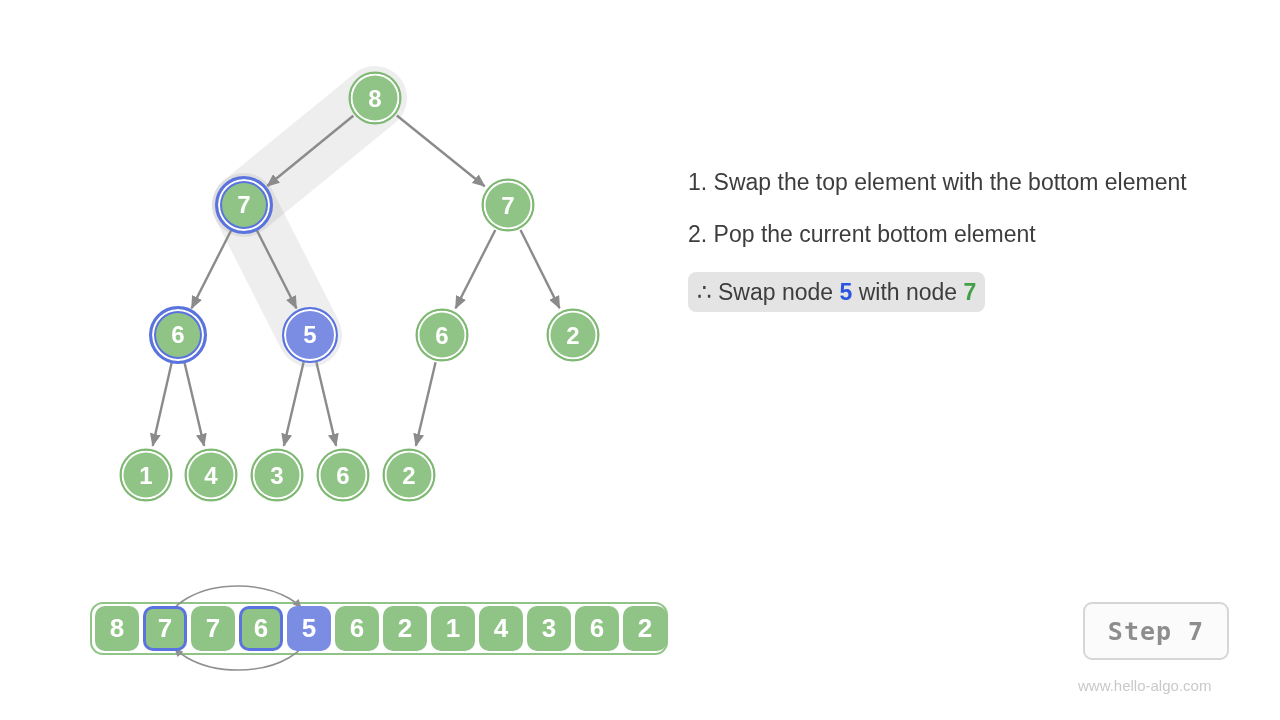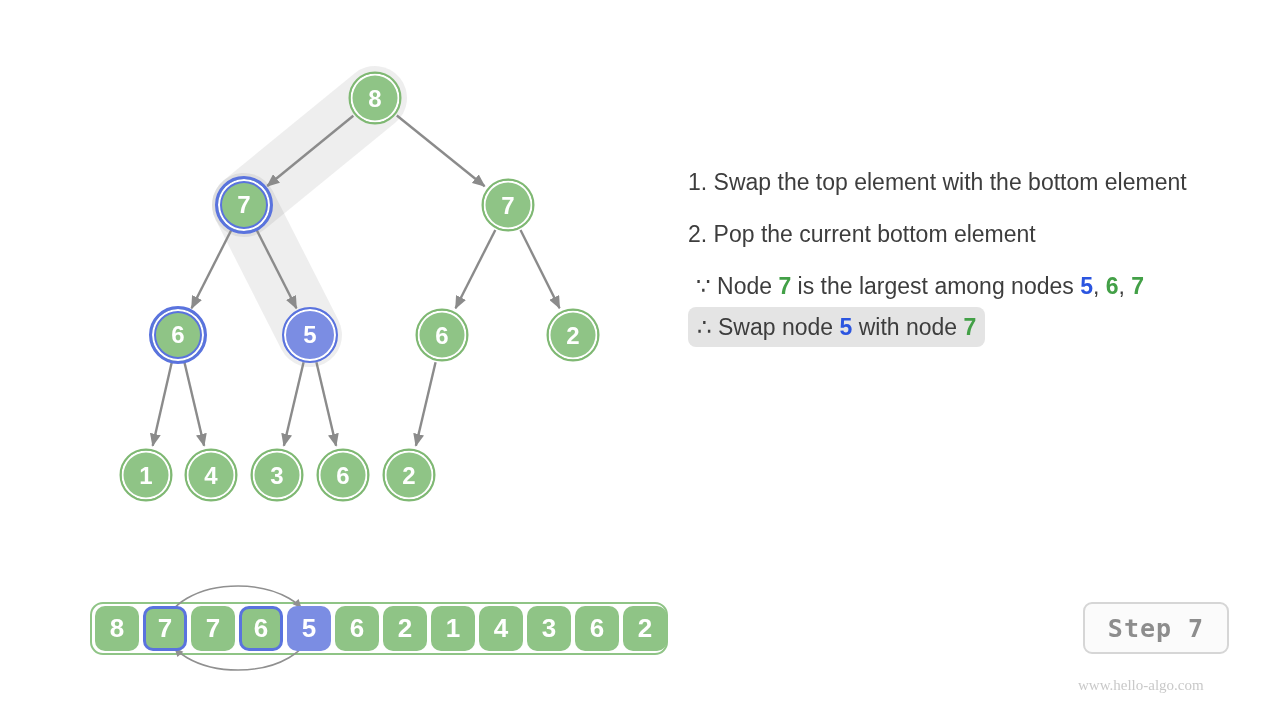--- a/index.html
+++ b/index.html
@@ -31,27 +31,27 @@
   .panel{position:absolute;left:688px;top:168px;width:560px;z-index:2;color:#3d3d3d;}
   .panel h2{margin:0 0 20px 0;font-size:25px;line-height:30px;font-weight:bold;color:#3a3a3a;}
   .panel .item{font-size:23px;line-height:28px;margin-bottom:24px;}
   .panel .because{font-size:23px;line-height:28px;margin:0 0 7px 8px;}
   .conclusion-box{display:inline-block;background:#e4e4e4;border-radius:8px;padding:6px 9px;
                   font-size:23px;line-height:28px;}
   .c-green{color:#43A047;font-weight:bold;}
   .c-blue{color:#2B55E0;font-weight:bold;}
 
   
-  .step-badge{position:absolute;left:1083px;top:602px;width:146px;height:52px;z-index:2;
+  .step-badge{position:absolute;left:1083px;top:602px;width:146px;height:58px;z-index:2;
               border:2px solid #d6d6d6;border-radius:9px;background:#fbfbfb;box-sizing:border-box;
               display:flex;align-items:center;justify-content:center;
               font-family:"DejaVu Sans Mono",monospace;font-weight:bold;font-size:25px;color:#8d8d8d;
               letter-spacing:1px;}
   .watermark{position:absolute;left:1078px;top:677px;z-index:2;
-             font-family:Liberation Serif, serif;font-size:15px;color:#c9c9c9;}
+             font-family:Liberation Sans, sans-serif;font-size:15px;color:#c9c9c9;}
 </style>
 </head>
 <body>
 
 <div id="stage">
 
   <svg id="diagram-svg" width="1280" height="720">
     <defs>
       <marker id="arrow" markerUnits="userSpaceOnUse" markerWidth="13" markerHeight="11" refX="12" refY="5.5" orient="auto">
         <polygon points="0,0 13,5.5 0,11" fill="#8b8b8b"></polygon>
@@ -107,20 +107,19 @@
       <div class="cell green">1</div>
       <div class="cell green">4</div>
       <div class="cell green">3</div>
       <div class="cell green">6</div>
       <div class="cell green">2</div>
     </div>
 
   <div class="panel">
     <div class="item">1. Swap the top element with the bottom element</div>
     <div class="item">2. Pop the current bottom element</div>
-    <div class="because" id="because-line"><span>∵ Node </span><span class="c-green">7</span><span> is the largest among nodes </span><span class="c-blue">5</span><span>, </span><span class="c-green">6</span><span>, </span><span class="c-green">7</span></div>
     <div class="conclusion-box" id="therefore-line"><span>∴ Swap node </span><span class="c-blue">5</span><span> with node </span><span class="c-green">7</span></div>
   </div>
 
   <div class="step-badge">Step 7</div>
   <div class="watermark">www.hello-algo.com</div>
 
 </div>
 
 </body></html>

